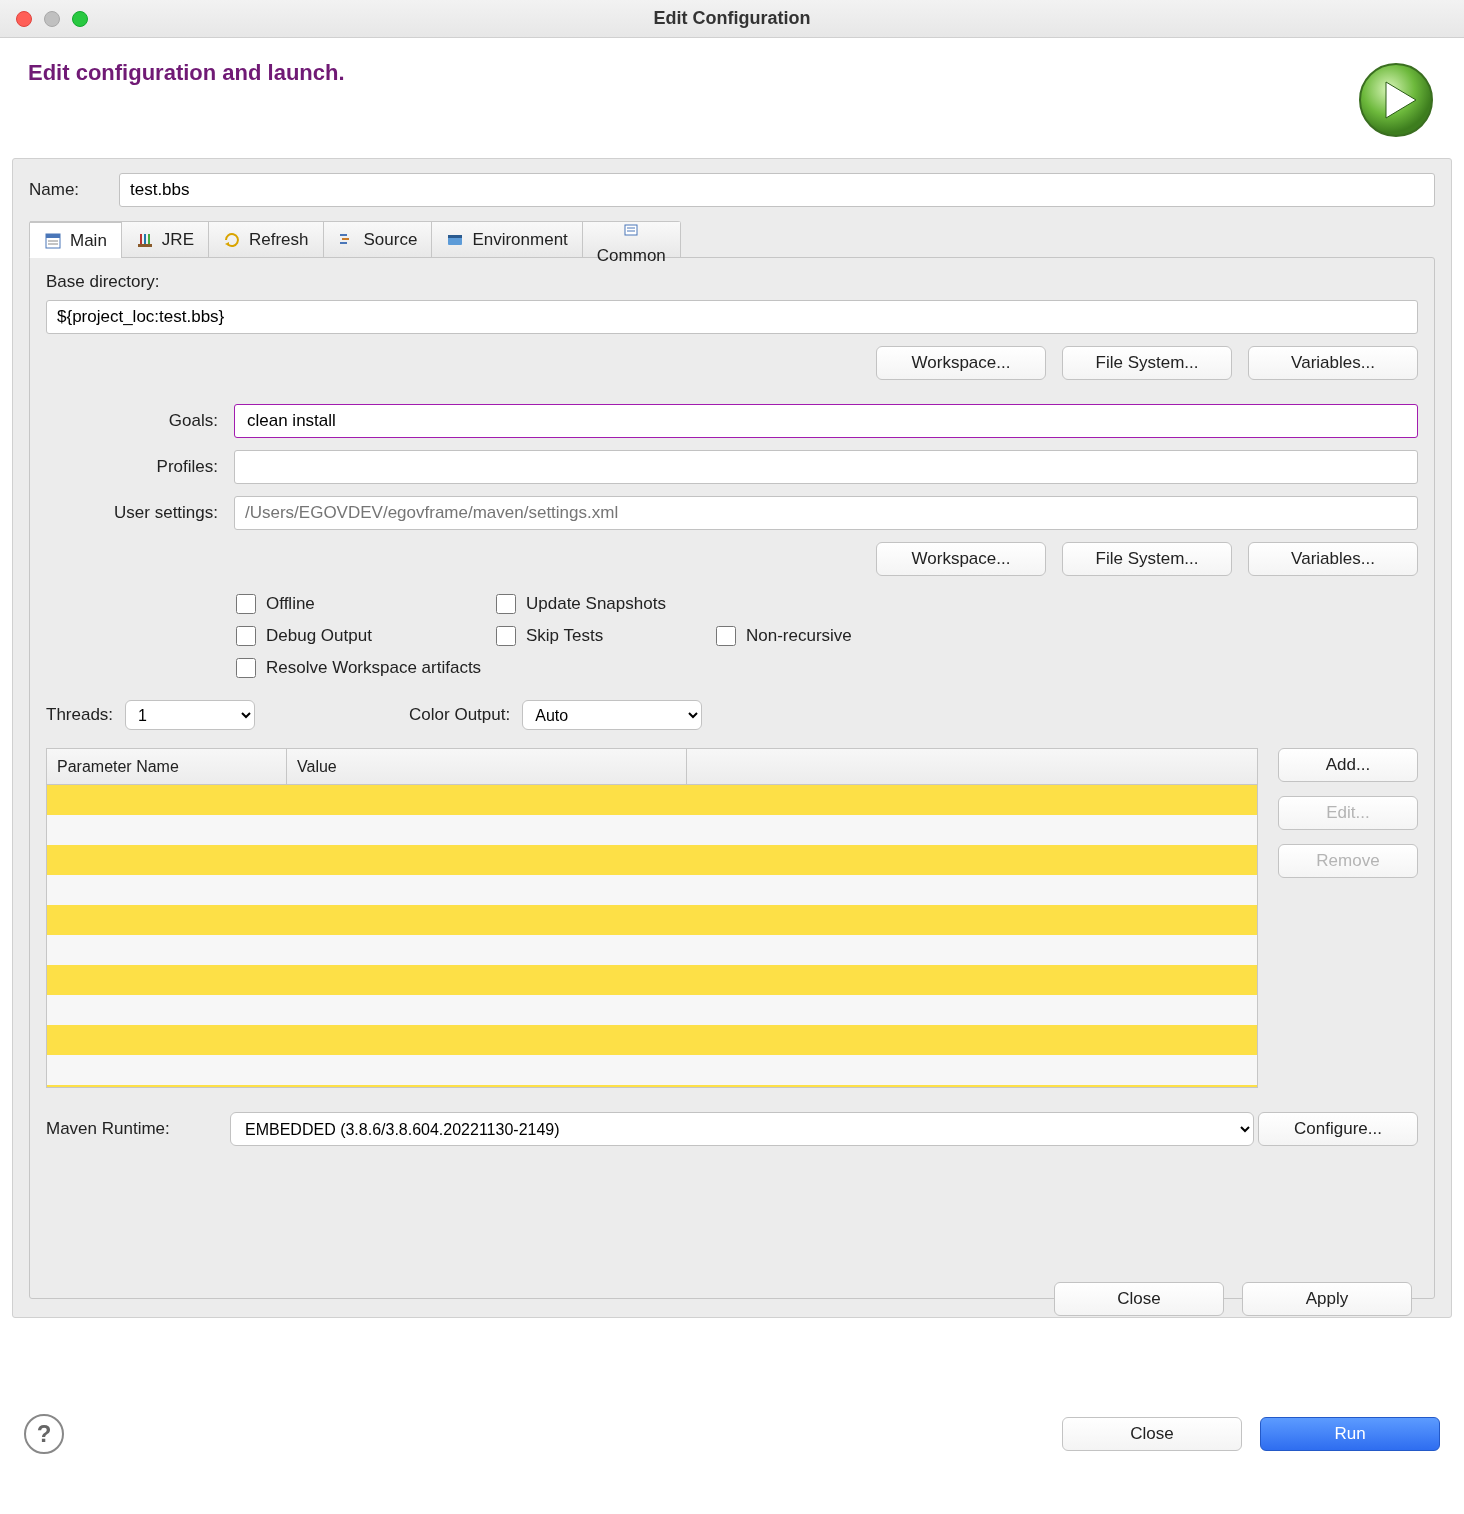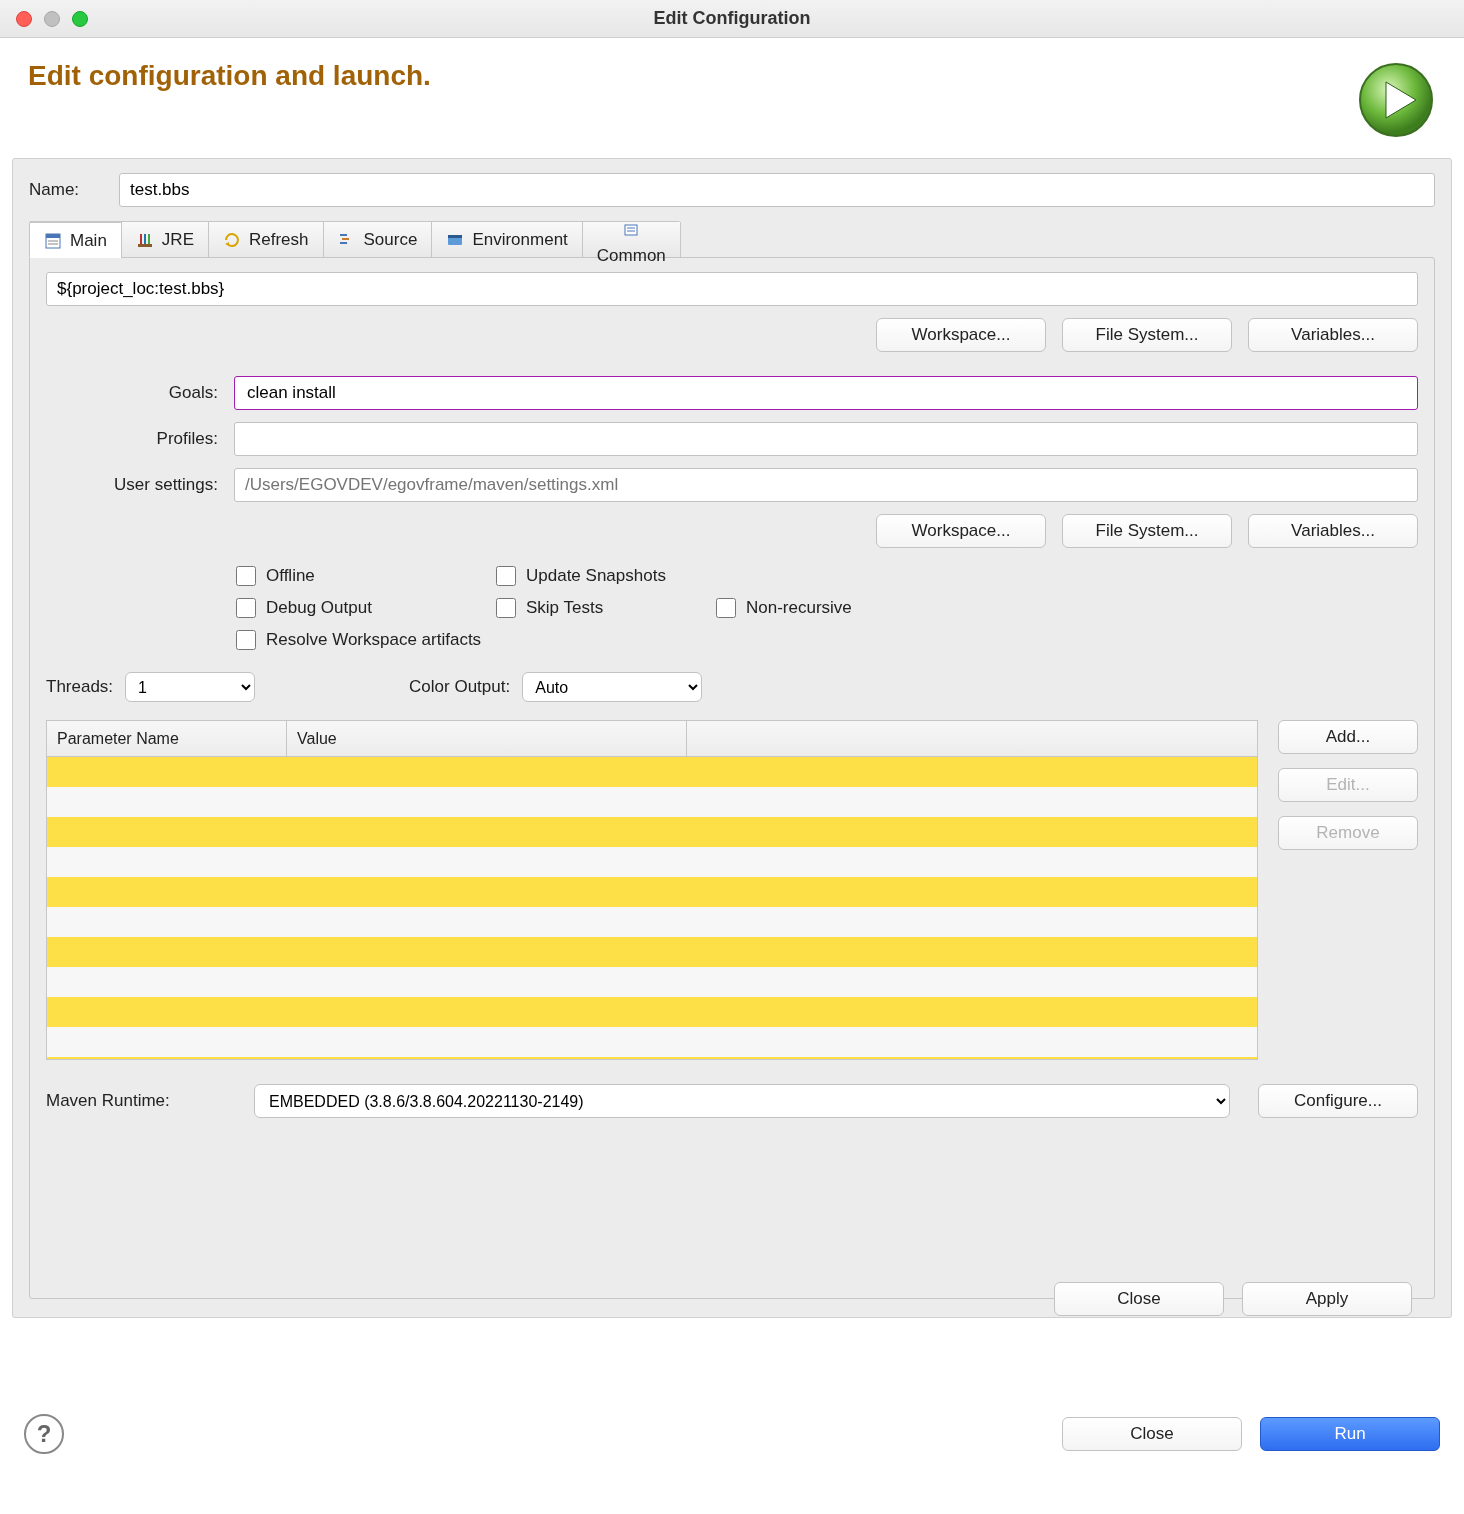--- a/index.html
+++ b/index.html
@@ -10,21 +10,21 @@
     display:flex; align-items:center; position:relative;
   }
   .traffic { display:flex; gap:12px; padding-left:16px; }
   .traffic span { width:16px; height:16px; border-radius:50%; display:inline-block; }
   .tl-red{background:#ff5f57;border:1px solid #e0443e;}
   .tl-yel{background:#c0c0c0;border:1px solid #a8a8a8;}
   .tl-grn{background:#28c840;border:1px solid #12a82e;}
   .titlebar .title { position:absolute; left:50%; transform:translateX(-50%); font-weight:600; font-size:18px; color:#333; }
   
   .header { padding:22px 28px 18px 28px; display:flex; align-items:flex-start; justify-content:space-between; }
-  .header h1 { font-size:28px; font-weight:700; color:#a16207; }
+  .header h1 { font-size:22px; font-weight:700; color:#701a75; }
   .runicon { width:80px; height:80px; }
   
   .panel {
     margin:0 12px 6px 12px; border:1px solid #d0d0d0; background:#ececec; border-radius:3px;
     padding:14px 16px 18px 16px; height: 1160px; overflow:hidden;
   }
   .row { display:flex; align-items:center; gap:14px; }
   .row.name { margin-bottom:14px; }
   label.fld { width:76px; font-size:17px; color:#222; }
   input.text, select.sel {
@@ -60,21 +60,21 @@
   .tablewrap { display:flex; gap:20px; margin-top:18px;}
   .datatable { flex:1; border:1px solid #c6c6c6; background:#fde047; height:340px; font-size:16px;}
   .datatable .head{ display:flex; background:linear-gradient(#f7f7f7,#ececec); border-bottom:1px solid #c6c6c6; height:36px; align-items:center;}
   .datatable .head .col{ padding:0 10px; border-right:1px solid #c6c6c6; height:100%; display:flex; align-items:center;}
   .datatable .head .col:nth-child(1){width:240px;}
   .datatable .head .col:nth-child(2){flex:0 0 400px;}
   .datatable .head .col:nth-child(3){flex:1; border-right:none;}
   .datatable .body .r{height:30px; display:flex;}
   .datatable .body .r:nth-child(even){background:#f7f7f7;}
   .tablebtns{ display:flex; flex-direction:column; gap:14px; width:140px;}
-  .maven-row{ display:flex; align-items:center; gap:28px; margin-top:24px;}
+  .maven-row{ display:flex; align-items:center; gap:4px; margin-top:24px;}
   .maven-row .lbl{width:180px; font-size:17px;}
   select.wide{ flex:1; height:34px; border:1px solid #c2c2c2; border-radius:6px; padding:0 10px; font-size:16px; background:#fff;}
   
   .footer1 { display:flex; justify-content:flex-end; gap:18px; padding:18px 24px 8px 24px;}
   .footer2 { display:flex; align-items:center; justify-content:space-between; padding:30px 24px 20px 24px;}
   .helpicon{ width:40px; height:40px; border:2px solid #888; border-radius:50%; color:#666; display:flex; align-items:center; justify-content:center; font-size:24px; font-weight:700;}
 </style>
 </head>
 <body>
 
@@ -169,20 +169,21 @@
             <line x1="4" y1="6" x2="12" y2="6" stroke="#4a76b8"></line>
             <line x1="4" y1="9" x2="12" y2="9" stroke="#4a76b8"></line>
           </svg>
       </span>
       <span>Common</span>
     </div>
   </div>
 
   <div class="tabbody-wrap" style="height:1042px;">
     
+    <div class="section-label">Base directory:</div>
     <input class="text" type="text" style="width: 100%;" value="${project_loc:test.bbs}">
     <div class="buttonsrow">
       <button class="btn">Workspace...</button>
       <button class="btn">File System...</button>
       <button class="btn">Variables...</button>
     </div>
 
     
     <div class="grid-row">
       <div class="labelcol">Goals:</div>

